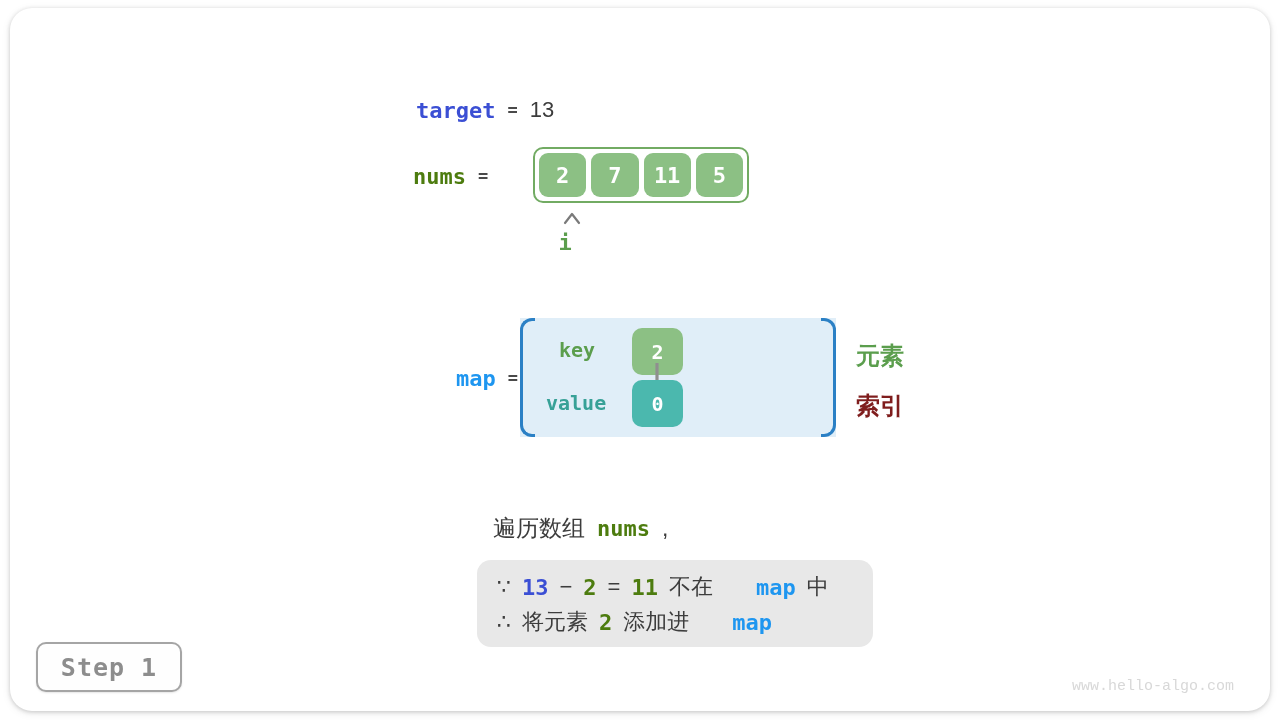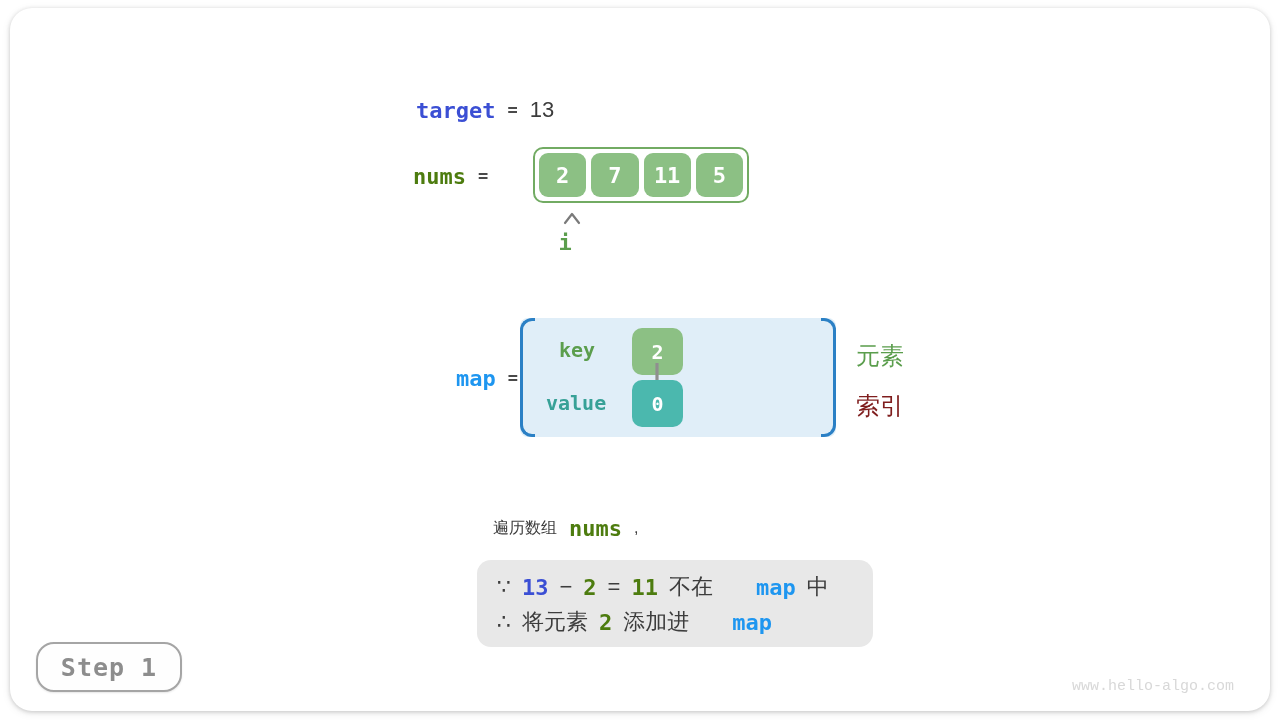--- a/index.html
+++ b/index.html
@@ -43,64 +43,64 @@
   #pointer-caret { position:absolute; left:552px; top:203px; }
   #pointer-label {
     position:absolute; left:545px; top:222px; width:20px; text-align:center;
     font-family:"DejaVu Sans Mono","Liberation Mono",monospace;
     font-weight:bold; font-size:22px; color:#5b9e4d;
   }
 
   
   .map-box {
     position:absolute; left:510px; top:310px; width:316px; height:119px;
-    background:#e0eef8; border-radius:8px;
+    background:#e0eef8; border-radius:0;
   }
   .bracket { position:absolute; top:0; bottom:0; width:15px; }
   .bracket.left  { left:0;  border:3px solid #2b80c5; border-right:none;
                    border-radius:12px 0 0 12px; }
   .bracket.right { right:0; border:3px solid #2b80c5; border-left:none;
                    border-radius:0 12px 12px 0; }
   .kv-label { position:absolute;
     font-family:"DejaVu Sans Mono","Liberation Mono",monospace;
     font-weight:bold; font-size:20px; }
   #key-label   { left:39px; top:20px; color:#5b9e4d; }
   #value-label { left:26px; top:73px; color:#37a197; }
   .kv-cell { position:absolute; left:112px; width:51px; height:47px;
     border-radius:10px; display:flex; align-items:center; justify-content:center;
     color:#ffffff; font-family:"DejaVu Sans Mono","Liberation Mono",monospace;
     font-weight:bold; font-size:20px; }
   #key-cell   { top:10px; background:#8cc084; }
   #value-cell { top:62px; background:#4bb8ae; }
   #map-arrow { position:absolute; left:126px; top:44px; }
 
-  .side-label { position:absolute; font-size:24px; font-weight:normal; }
+  .side-label { position:absolute; font-size:24px; font-weight:bold; }
   #side-element { left:846px; top:332px; color:#5b9e4d; }
   #side-index   { left:846px; top:382px; color:#7f1d1d; }
 
   
   #caption-row { left:483px; top:505px; height:30px; display:flex;
     align-items:center; position:absolute; }
-  #caption-row .zh { font-size:16px; color:#3c3c3c; }
+  #caption-row .zh { font-size:23px; color:#3c3c3c; }
   #caption-row .code-label { margin:0 12px; }
 
   .explain-box {
     position:absolute; left:467px; top:552px; width:396px; height:87px;
     background:#e8e8e8; border-radius:14px; padding:9px 20px;
   }
   .ex-line { display:flex; align-items:center; height:34px; margin-top:1px; }
   .ex-line span { margin-right:11px; font-size:22px; }
   .t-dark { color:#3d3d3d; }
   .t-mono { font-family:"DejaVu Sans Mono","Liberation Mono",monospace;
     font-weight:bold; font-size:21px; }
 
   
   .step-badge {
     position:absolute; left:26px; top:634px; width:146px; height:50px;
-    background:#fefefe; border:2.5px solid #a5a5a5; border-radius:18px;
+    background:#fefefe; border:2.5px solid #a5a5a5; border-radius:10px;
     display:flex; align-items:center; justify-content:center;
     box-shadow:0 1px 2px rgba(0,0,0,0.10);
   }
   .step-badge span {
     font-family:"DejaVu Sans Mono","Liberation Mono",monospace;
     font-weight:bold; font-size:25px; color:#8d8d8d; letter-spacing:1px;
   }
   .watermark {
     position:absolute; right:36px; top:670px;
     font-family:Liberation Mono, monospace;

